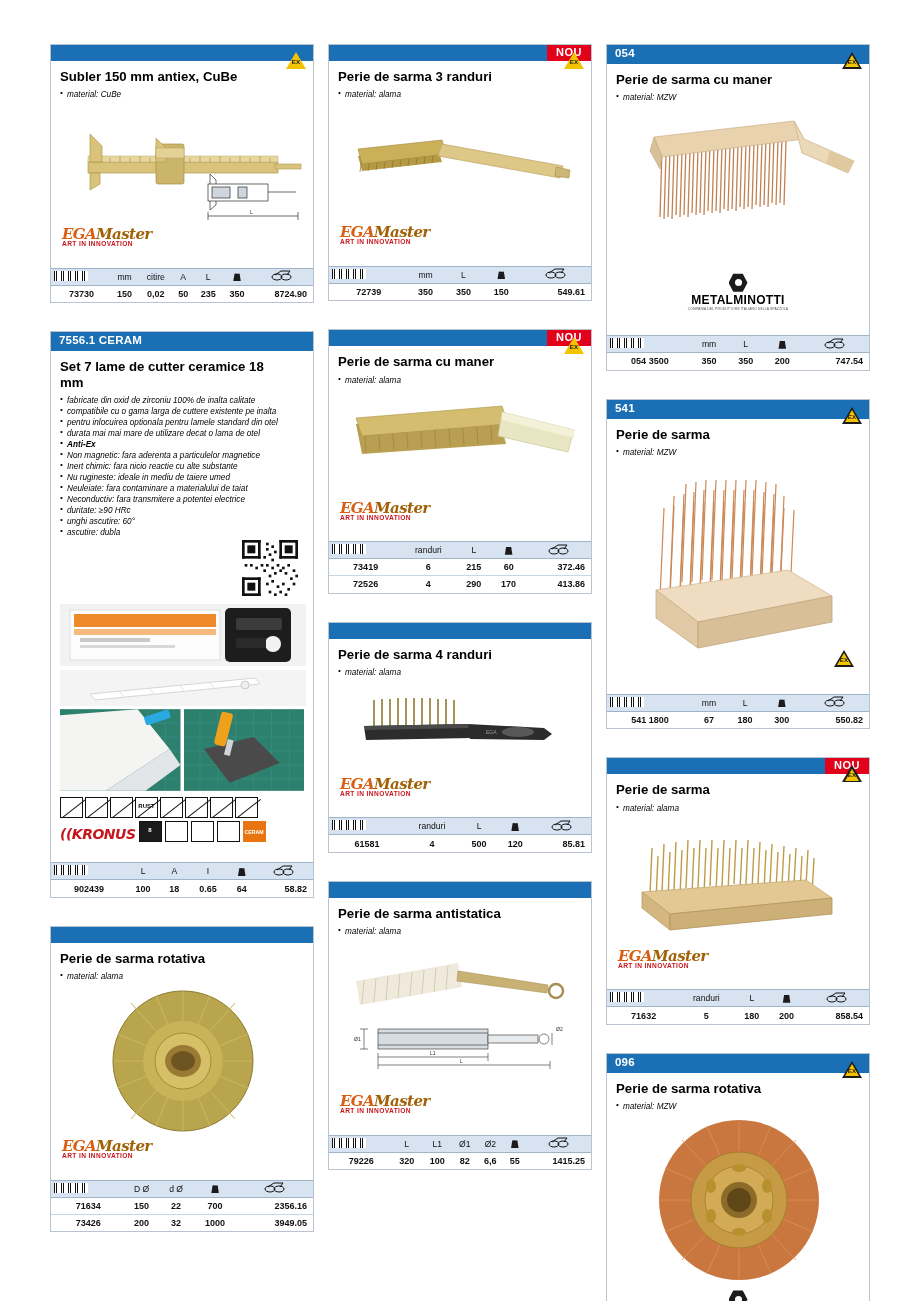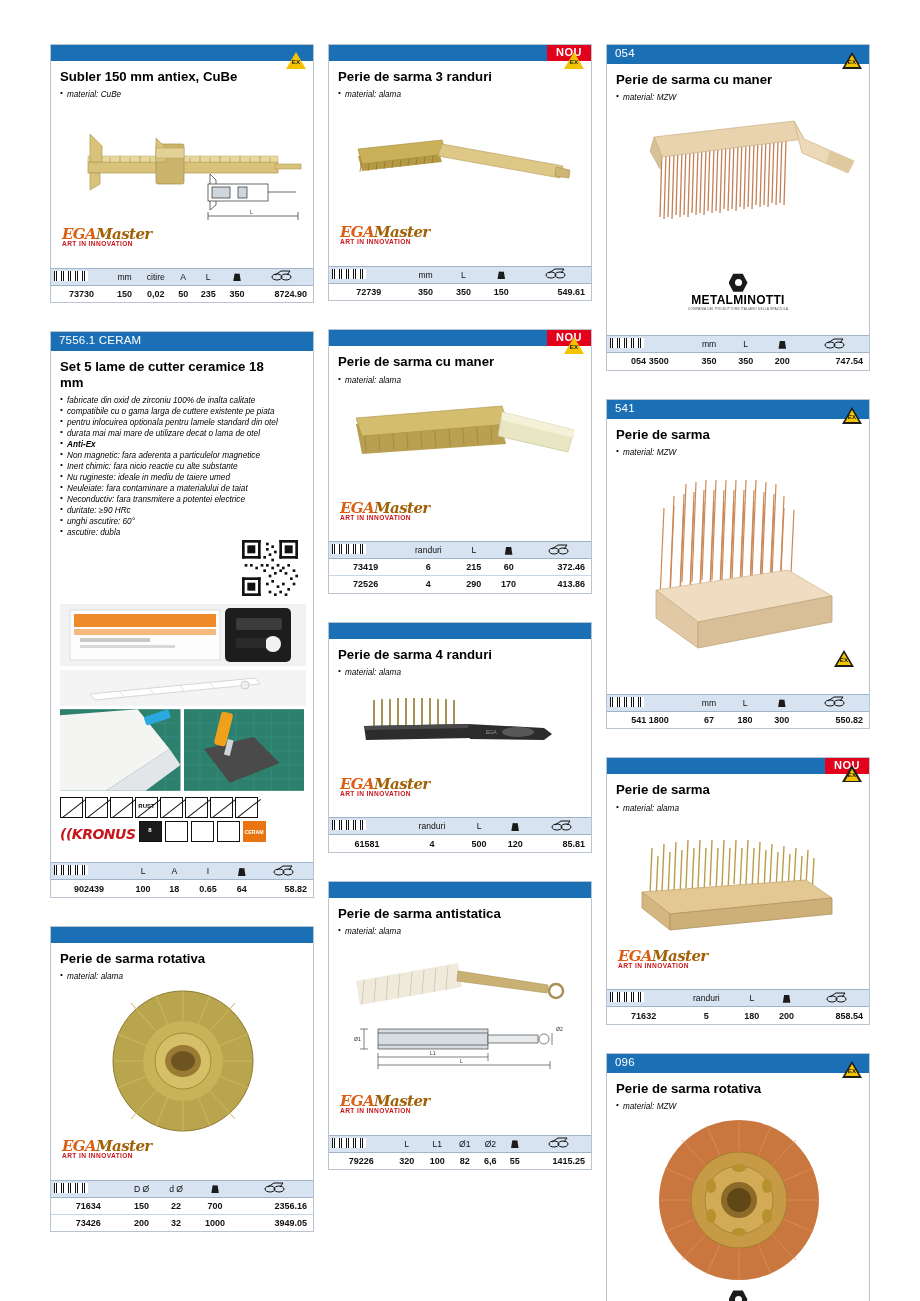--- a/index.html
+++ b/index.html
@@ -34,21 +34,21 @@
   }
   .card-topbar {
     background: #1b6fb5;
     height: 16px;
     position: relative;
   }
   .card-topbar.with-code {
     height: 19px;
     color:#fff;
     font-size: 11.5px;
-    font-weight: normal;
+    font-weight: bold;
     padding: 2px 0 0 8px;
     letter-spacing: .2px;
   }
   .nou-badge {
     position: absolute;
     right: 0; top: 0;
     background: #e2001a;
     color: #fff;
     font-size: 11px;
     font-weight: bold;
@@ -339,24 +339,24 @@
             <td>350</td>
             <td class="price">8724.90</td>
           </tr>
         </tbody>
           </table>
       </div>
 
       <div class="card">
         <div class="card-topbar with-code">7556.1 CERAM</div>
         <div class="card-body">
-          <div class="title">Set 5 lame de cutter ceramice 18 mm</div>
+          <div class="title">Set 7 lame de cutter ceramice 18 mm</div>
           <ul class="bullets">
             <li>fabricate din oxid de zirconiu 100% de inalta calitate</li>
-            <li>compatibile cu o gama larga de cuttere existente pe piata</li>
+            <li>compatibile cu o gama larga de cuttere existente pe inalta</li>
             <li>pentru inlocuirea optionala pentru lamele standard din otel</li>
             <li>durata mai mai mare de utilizare decat o lama de otel</li>
             <li class="bold">Anti-Ex</li>
             <li>Non magnetic: fara aderenta a particulelor magnetice</li>
             <li>Inert chimic: fara nicio reactie cu alte substante</li>
             <li>Nu rugineste: ideale in mediu de taiere umed</li>
             <li>Neuleiate: fara contaminare a materialului de taiat</li>
             <li>Neconductiv: fara transmitere a potentei electrice</li>
             <li>duritate: ≥90 HRc</li>
             <li>unghi ascutire: 60°</li>

